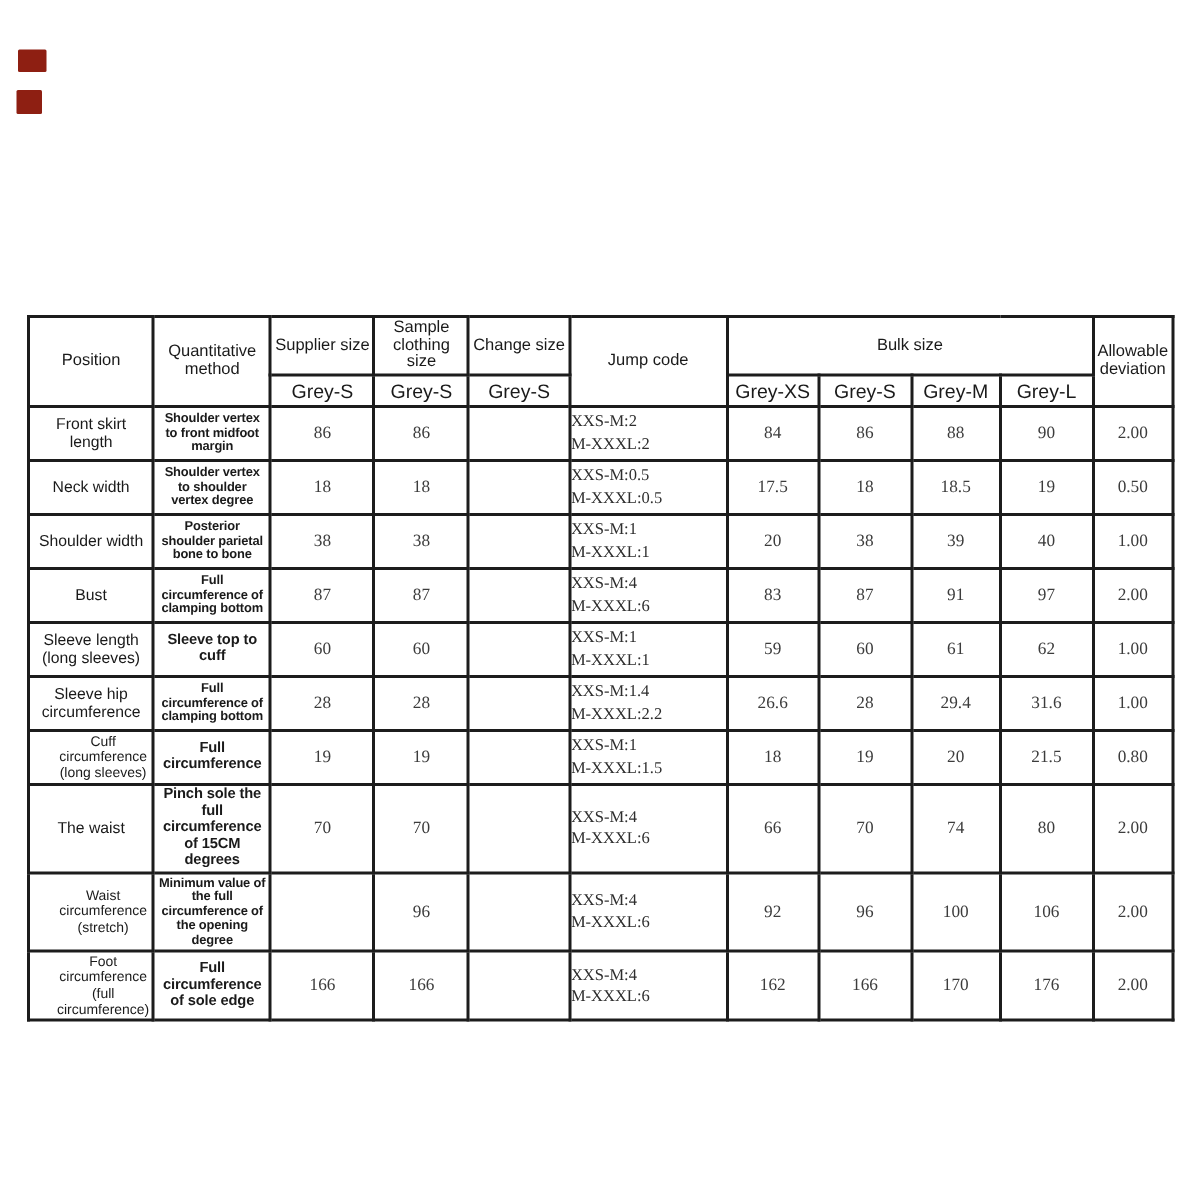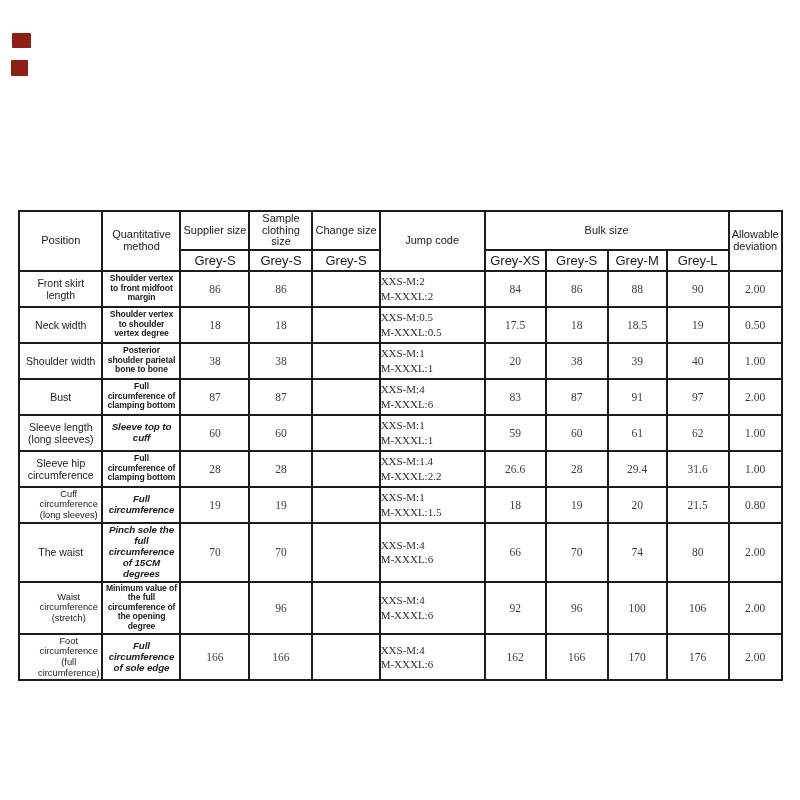--- a/index.html
+++ b/index.html
@@ -29,21 +29,21 @@
   tr.h1 th{height:19px;font-weight:400;font-size:11px;line-height:1.05;}
   tr.h2 th{height:17px;font-weight:400;font-size:13px;}
   th.th-sample{font-size:9px;line-height:1.1;margin-left:45px;}
   th.th-dev{font-size:10.5px;line-height:1.1;}
   th.nowrap{white-space:nowrap;font-size:10.2px;text-align:center;}
 
   tr.r td{height:32px;}
   td.pos{font-size:10.5px;line-height:1.15;}
   td.pos.small{font-size:9.3px;padding-left:18px;}
   td.method{font-size:8.6px;line-height:1.12;font-weight:600;letter-spacing:-0.1px;margin-top:24px;}
-  td.method.m-lg{font-size:9.8px;font-weight:600;font-style:italic;}
+  td.method.m-lg{font-size:9.8px;font-weight:600;}
   td.num{
     font-family:"Liberation Serif",serif;font-size:11.5px;color:#3c3c3c;
   }
   td.jump{
     font-family:"Liberation Serif",serif;font-size:11px;color:#2e2e2e;
     text-align:left;padding-left:0;line-height:1.3;
   }
 </style>
 </head>
 <body>

